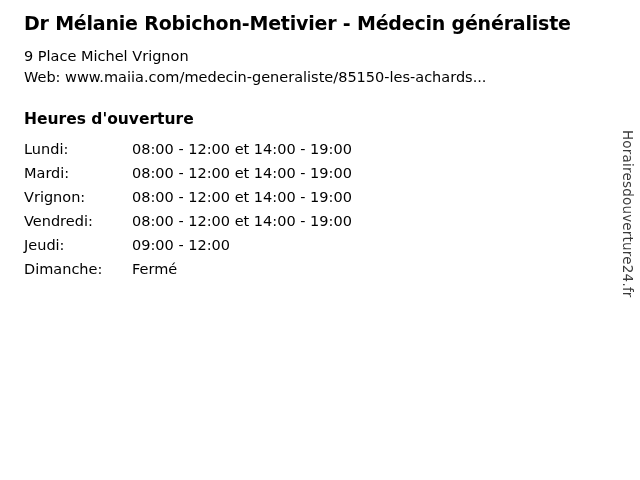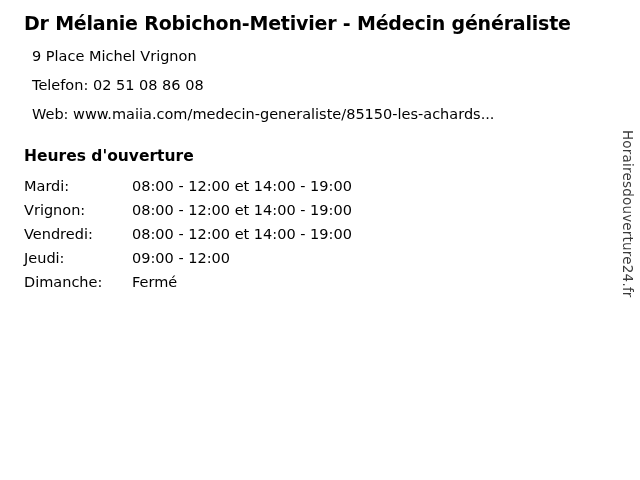--- a/index.html
+++ b/index.html
@@ -32,21 +32,21 @@
     font-size: 19px;
     font-weight: bold;
     line-height: 26px;
     letter-spacing: -0.2px;
     margin: 0 0 10px 0;
     white-space: nowrap;
   }
   .addr-line {
     font-size: 14.5px;
     line-height: 21px;
-    margin: 8px;
+    margin: 0;
     white-space: nowrap;
   }
   .section-title {
     font-size: 15.5px;
     font-weight: bold;
     margin: 22px 0 12px 0;
   }
   table.hours {
     border-collapse: collapse;
     font-size: 14.5px;
@@ -79,27 +79,30 @@
 </head>
 <body>
 
 <div class="page">
 
   <div class="content">
 
     <h1 class="title">Dr Mélanie Robichon-Metivier - Médecin généraliste</h1>
 
     <p class="addr-line">9 Place Michel Vrignon</p>
-    <p class="addr-line">Telefon: 02 51 08 86 08</p>
     <p class="addr-line">Web: www.maiia.com/medecin-generaliste/85150-les-achards...</p>
 
     <h2 class="section-title">Heures d'ouverture</h2>
 
     <table class="hours">
       <tbody>
+        <tr>
+          <td class="day">Lundi:</td>
+          <td class="time">08:00 - 12:00 et 14:00 - 19:00</td>
+        </tr>
         <tr>
           <td class="day">Mardi:</td>
           <td class="time">08:00 - 12:00 et 14:00 - 19:00</td>
         </tr>
         <tr>
           <td class="day">Vrignon:</td>
           <td class="time">08:00 - 12:00 et 14:00 - 19:00</td>
         </tr>
         <tr>
           <td class="day">Vendredi:</td>

